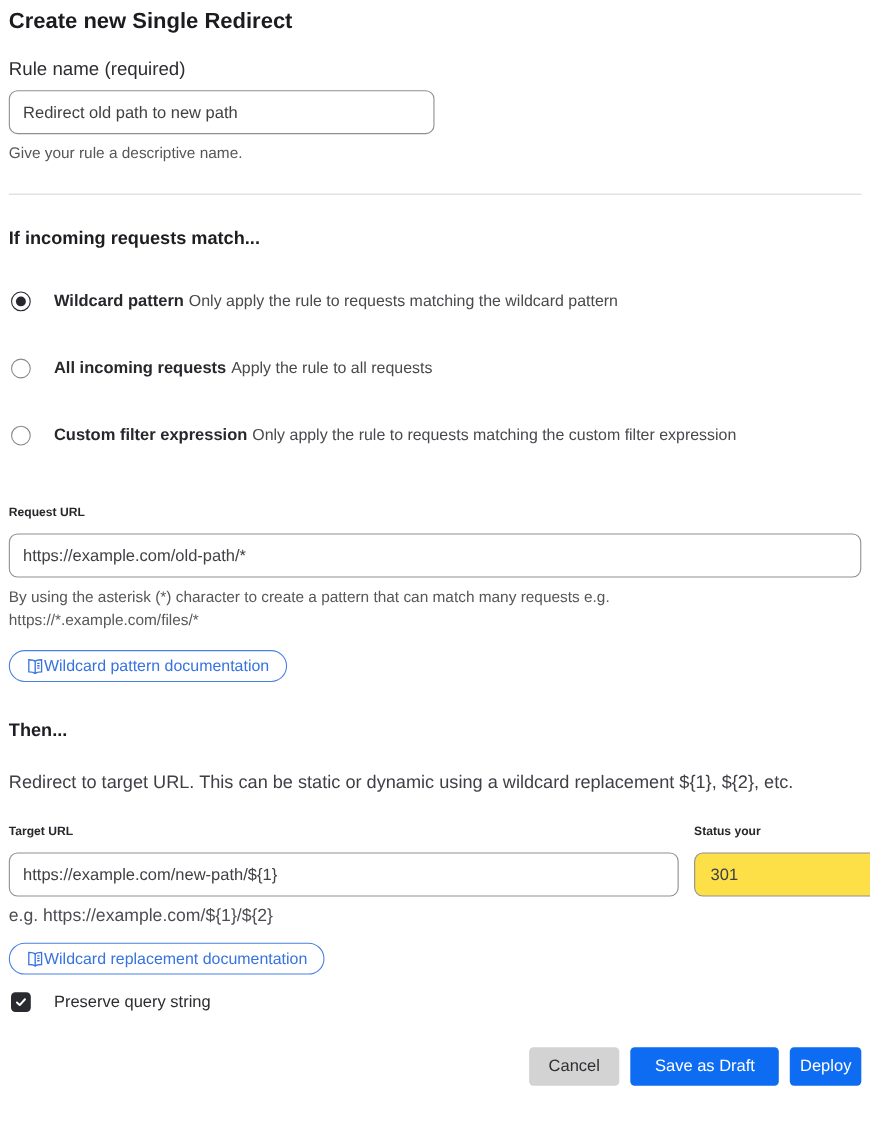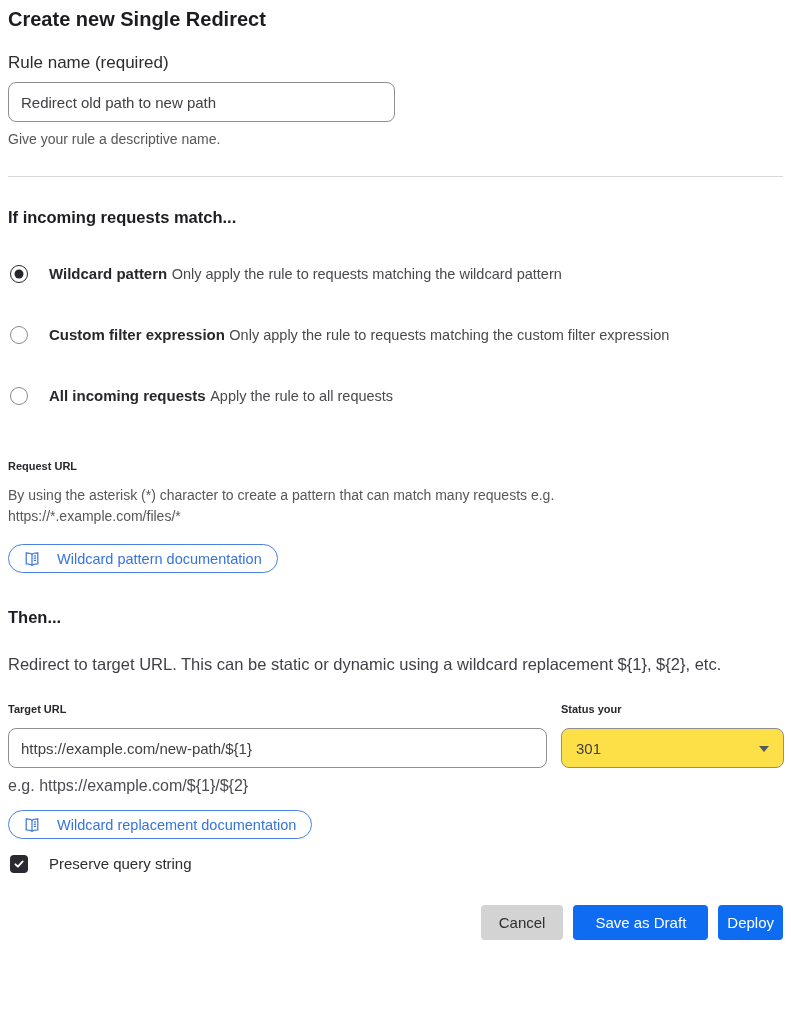--- a/index.html
+++ b/index.html
@@ -23,21 +23,21 @@
   }
   .field-label.semibold { font-weight: 700; font-size: 11px; color: #27272c; }
 
   input.text-input {
     height: 40px; border: 1px solid #8f8f8f; border-radius: 8px;
     font-family: inherit; font-size: 15px; color: #404045;
     padding: 15px 12px; background: #fff; outline: none; display: block;
   }
   .rule-name-input { width: 387px; }
   .full-input { width: 775px; }
-  .target-input { width: 539px; }
+  .target-input { width: 609px; }
 
   .helper {
     font-size: 14px; color: #575757; line-height: 21px; margin-top: 7px;
   }
 
   .divider { border: none; border-top: 1px solid #d8d8d8; margin-top: 26px; }
 
   .section-heading {
     font-size: 16.5px; font-weight: 700; color: #1d1d22;
     line-height: 22px;
@@ -61,21 +61,21 @@
   }
   .radio-texts { margin-left: 21px; }
   .radio-label { font-size: 15px; font-weight: 700; color: #27272c; line-height: 21px; }
   .radio-desc { font-size: 14.5px; color: #49494e; line-height: 23px; }
 
   .request-url-label { margin-top: 48px; }
   .helper-two-line span { display: block; }
 
   
   .doc-btn {
-    display: inline-flex; align-items: center; gap: 17px;
+    display: inline-flex; align-items: center; gap: 0;
     height: 29px; padding: 0 15px; margin-top: 17px;
     border: 1px solid #4a80e4; border-radius: 15px;
     background: #fff; color: #3773e0; font-family: inherit;
     font-size: 14.5px; cursor: pointer;
   }
   .doc-btn svg { display: block; }
 
   .heading-then { margin-top: 33px; }
   .then-desc { margin-top: 25px; font-size: 16.5px; color: #3f3f46; line-height: 22px; }
 
@@ -137,34 +137,35 @@
     <div class="radio-item selected">
       <span class="radio-circle"></span>
       <span class="radio-texts">
         <span class="radio-label">Wildcard pattern</span>
         <span class="radio-desc">Only apply the rule to requests matching the wildcard pattern</span>
       </span>
     </div>
     <div class="radio-item">
       <span class="radio-circle"></span>
       <span class="radio-texts">
+        <span class="radio-label">All incoming requests</span>
+        <span class="radio-desc">Apply the rule to all requests</span>
+      </span>
+    </div>
+    <div class="radio-item">
+      <span class="radio-circle"></span>
+      <span class="radio-texts">
         <span class="radio-label">Custom filter expression</span>
         <span class="radio-desc">Only apply the rule to requests matching the custom filter expression</span>
       </span>
     </div>
-    <div class="radio-item">
-      <span class="radio-circle"></span>
-      <span class="radio-texts">
-        <span class="radio-label">All incoming requests</span>
-        <span class="radio-desc">Apply the rule to all requests</span>
-      </span>
-    </div>
   </div>
 
   <label class="field-label semibold request-url-label">Request URL</label>
+  <input class="text-input full-input" type="text" value="https://example.com/old-path/*" style="">
   <div class="helper helper-two-line">
     <span>By using the asterisk (*) character to create a pattern that can match many requests e.g.</span>
     <span>https://*.example.com/files/*</span>
   </div>
 
   <button class="doc-btn">
     <svg width="16" height="16" viewBox="0 0 16 16" fill="none" stroke="currentColor" stroke-width="1.2">
       <path d="M8 3.2 C6.9 2.2 5.1 1.8 2.2 1.8 V12.8 C5.1 12.8 6.9 13.2 8 14.2 C9.1 13.2 10.9 12.8 13.8 12.8 V1.8 C10.9 1.8 9.1 2.2 8 3.2 Z"></path>
       <line x1="8" y1="3.2" x2="8" y2="14.2"></line>
       <line x1="9.8" y1="5" x2="12" y2="5"></line>

